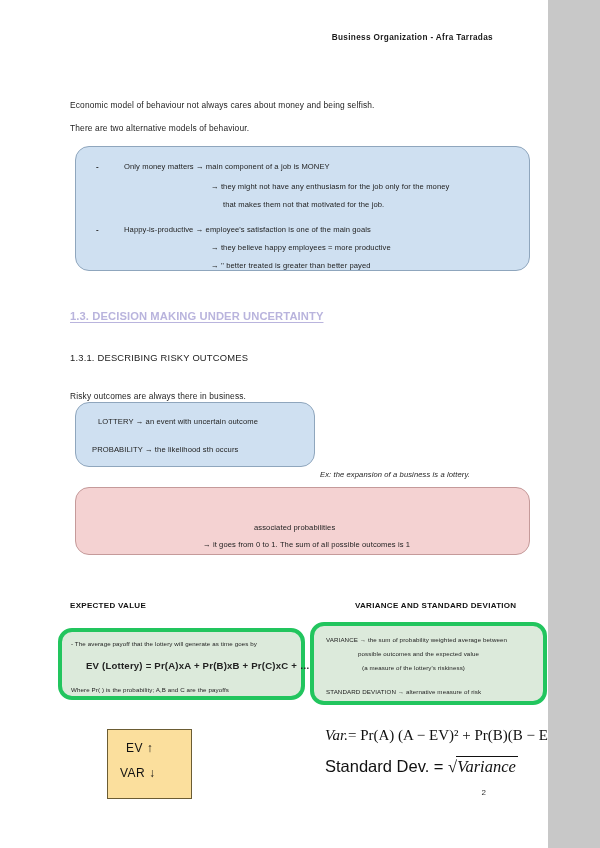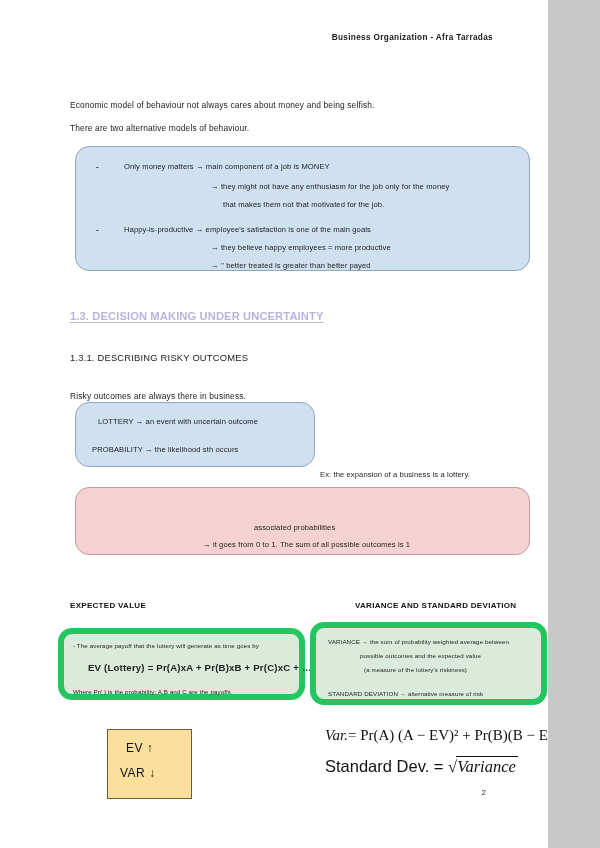--- a/index.html
+++ b/index.html
@@ -62,21 +62,21 @@
   .box-blue {
     background: #cfe0f1;
     border: 1px solid #8fa6bd;
   }
   .box-pink {
     background: #f4d2d2;
     border: 1px solid #c59a9a;
   }
   .box-green {
     background: #dceadb;
-    border: 6px solid #22c55e;
+    border: 4px solid #22c55e;
   }
   .box-yellow {
     background: #fbdf9d;
     border: 1px solid #6b5c33;
     border-radius: 0;
   }
   .line {
     position: absolute;
     white-space: nowrap;
     font-size: 7.6px;
@@ -185,21 +185,21 @@
 
   <div class="h2-heading" style="top:310px;">1.3. DECISION MAKING UNDER UNCERTAINTY</div>
   <div class="sub-heading" style="top:352px;">1.3.1. DESCRIBING RISKY OUTCOMES</div>
   <div class="body-text" style="top:391px;">Risky outcomes are always there in business.</div>
 
   <div class="box box-blue" style="left:75px; top:402px; width:240px; height:65px;">
     <div class="line" style="left:22px; top:14px;">LOTTERY → an event with uncertain outcome</div>
     <div class="line" style="left:16px; top:42px;">PROBABILITY → the likelihood sth occurs</div>
   </div>
 
-  <div class="ex-note" style="left:320px; top:470px;">Ex: the expansion of a  business is a lottery.</div>
+  <div class="ex-note" style="left:320px; top:470px;font-style:italic;">Ex: the expansion of a  business is a lottery.</div>
 
   <div class="box box-pink" style="left:75px; top:487px; width:455px; height:68px;">
     <div class="line" style="left:142px; top:35px;padding-left:36px;">associated probabilities</div>
     <div class="line" style="left:127px; top:52px;">
       <span>→ it goes from </span><span class="b">0 to 1</span><span>. The sum of all possible outcomes is 1</span>
     </div>
   </div>
 
   <div class="col-title" style="left:70px; top:601px;">EXPECTED VALUE</div>
   <div class="col-title" style="left:355px; top:601px;">VARIANCE AND STANDARD DEVIATION</div>

